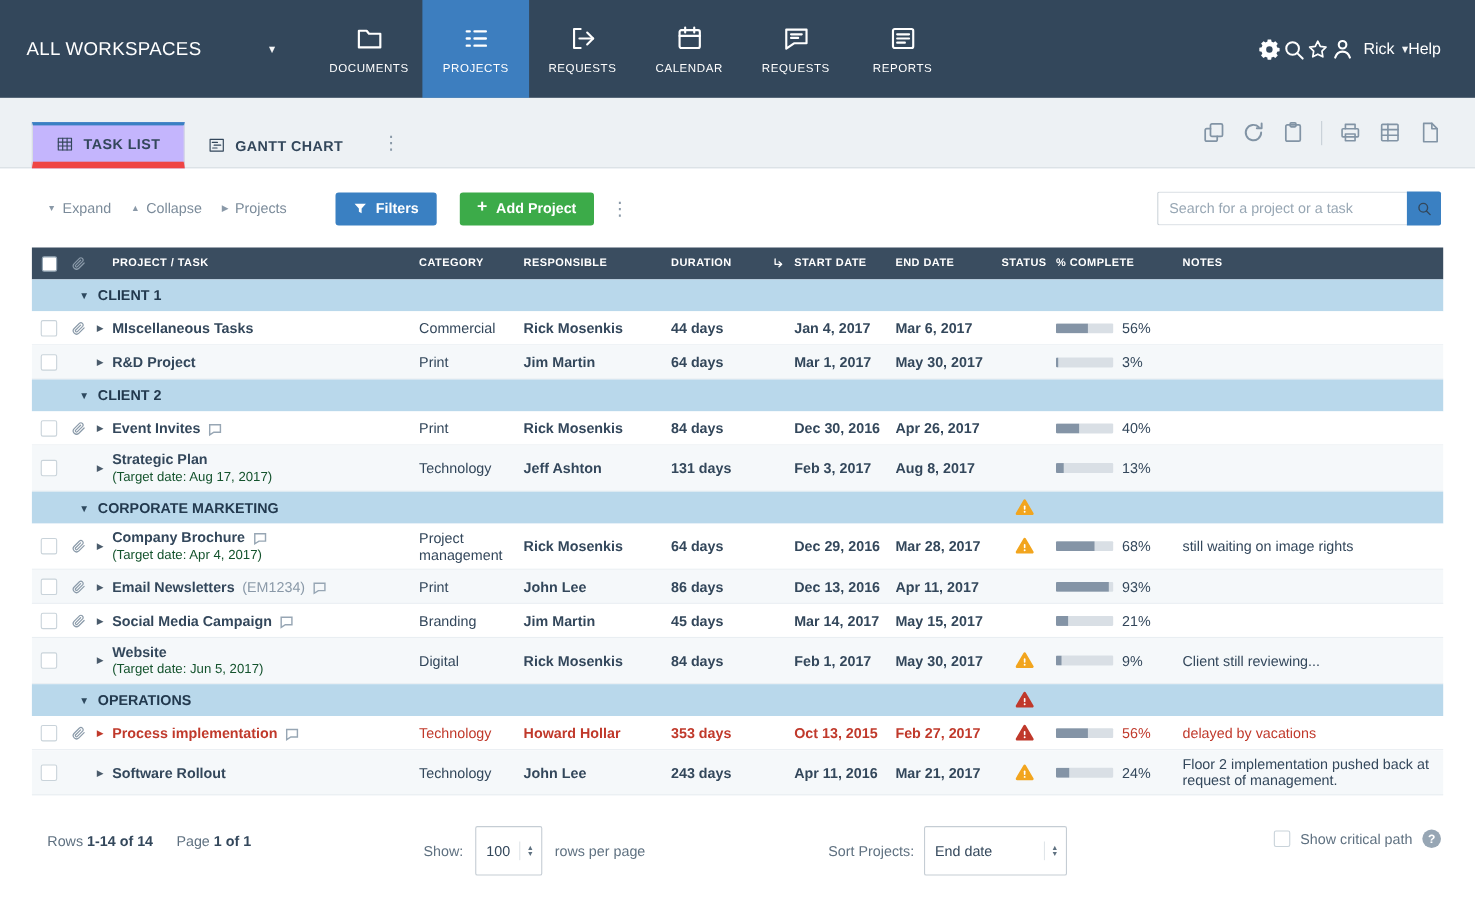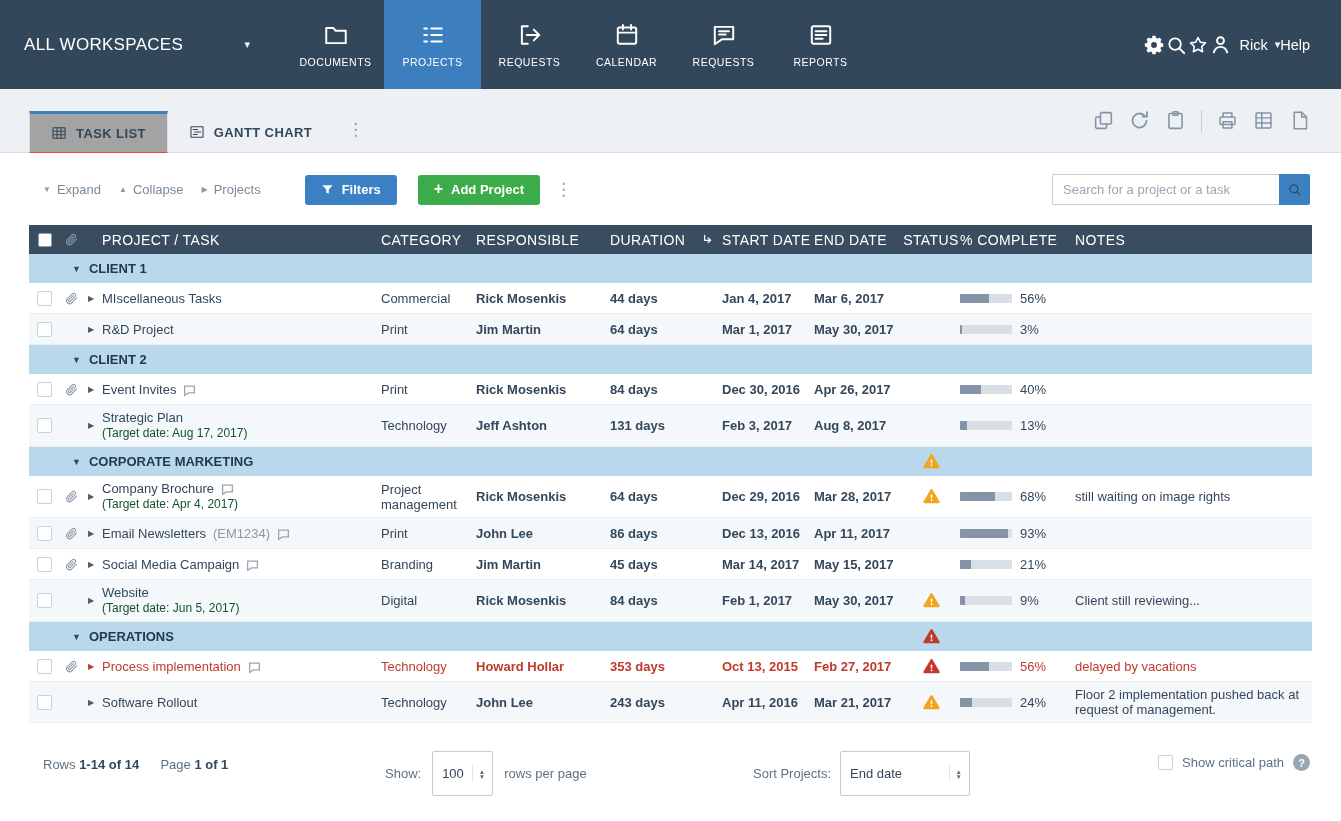--- a/index.html
+++ b/index.html
@@ -22,21 +22,21 @@
   .nrbtn svg{width:22px;height:22px}
   .usermenu{display:flex;align-items:center;gap:7px;cursor:pointer;font-size:14.5px}
   .usermenu .nrbtn svg{width:23px;height:23px}
   .helplink{font-size:14.5px;cursor:pointer}
 
   
   .tabstrip{height:64px;background:#edf1f4;border-bottom:1px solid #d8dee3;display:flex;align-items:flex-end;padding-left:29px;position:relative}
   .tabs{display:flex;align-items:flex-end}
   .tab{height:42px;display:flex;align-items:center;gap:9px;padding:0 21px;font-size:13px;font-weight:700;color:#33475b;letter-spacing:.4px;cursor:pointer;margin-bottom:-1px}
   .tab svg{width:16px;height:16px}
-  .tab.active{background:#a3a3a3;border:1px solid #d8dee3;border-top:3px solid var(--accent,#3a80c2);border-bottom:1px solid #ef4444}
+  .tab.active{background:#c4b5fd;border:1px solid #d8dee3;border-top:3px solid var(--accent,#3a80c2);border-bottom:6px solid #ef4444}
   .tabdots{color:#8a99a8;font-size:17px;margin:0 0 12px 14px;cursor:pointer}
   .docicons{position:absolute;right:31px;top:50%;transform:translateY(-50%);display:flex;align-items:center;gap:15px;color:#8294a5}
   .docicons span{cursor:pointer}
   .docicons svg{width:21px;height:21px}
   .vsep{width:1px;height:22px;background:#c6cfd6}
 
   
   .toolbar{display:flex;align-items:center;padding:21px 31px 0 43px}
   .tcontrol{font-size:13px;color:var(--muted,#7b8b9a);display:flex;align-items:center;gap:6px;margin-right:18px;cursor:pointer}
   .tcontrol .tri{font-size:8px;color:#8a99a8}
@@ -52,40 +52,40 @@
   .searchbtn svg{width:15px;height:15px}
 
   
   .table{margin:20px 29px 0;font-size:13px}
   .trow{display:grid;grid-template-columns:31px 23px 16px 279px 95px 134px 88px 24px 92px 94px 52px 115px 1fr}
   .col-cb{grid-column:1/2}.col-clip{grid-column:2/3}.col-exp{grid-column:3/4}.col-name{grid-column:4/5}
   .col-cat{grid-column:5/6}.col-resp{grid-column:6/7}.col-dur{grid-column:7/8}.col-ind{grid-column:8/9}
   .col-start{grid-column:9/10}.col-end{grid-column:10/11}.col-status{grid-column:11/12}.col-comp{grid-column:12/13}
   .col-notes{grid-column:13/14}.col-gname{grid-column:2/11}
   .thead{background:var(--header-bg,#3a4d60);height:29px;color:#fff}
-  .hc{display:flex;align-items:center;font-size:14px;font-weight:400;letter-spacing:.4px;padding-left:3px}
+  .hc{display:flex;align-items:center;font-size:10px;font-weight:700;letter-spacing:.4px;padding-left:3px}
   .hc.col-cb,.hc.col-clip,.hc.col-ind,.hc.col-status{justify-content:center;padding-left:0}
   .hcbx{width:14px;height:14px;border:1px solid #8fa1b0;border-radius:2px;background:#fff;cursor:pointer}
   .hico svg{width:13px;height:13px}
   .group-row{background:var(--group-bg,#b9d8eb);height:29px}
   .col-gname{display:flex;align-items:center;gap:8px;padding-left:12px}
   .gtri{font-size:9px;color:#2f4a60;cursor:pointer}
   .glabel{font-weight:700;color:#22394e;font-size:13px}
   .task-row{min-height:31px;border-bottom:1px solid #e9eef2;background:#fff}
   .task-row.alt{background:#f5f8fa}
   .task-row.critical{color:var(--critical,#c0392b)}
   .cell{display:flex;align-items:center;padding:5px 6px 5px 3px;line-height:15px}
   .cell.col-cb,.cell.col-clip,.cell.col-exp,.cell.col-status{justify-content:center;padding:0}
   .cbx{width:15px;height:15px;border:1px solid #c9d3da;border-radius:2px;background:#fff;cursor:pointer}
   .col-clip{color:#8a9aa9}
   .rtri{font-size:8px;color:#4a5b6b;cursor:pointer}
   .critical .rtri{color:var(--critical,#c0392b)}
   .name-cell{flex-direction:column;align-items:flex-start;justify-content:center;gap:1px}
   .nline{display:flex;align-items:center;gap:7px}
-  .task-name{font-weight:400;cursor:pointer}
+  .task-name{font-weight:700;cursor:pointer}
   .code{color:#8a99a8}
   .cmt{color:#97a6b4;cursor:pointer}
   .cmt svg{width:13px;height:13px;margin-top:2px}
   .target{font-size:12px;color:#14532d}
   .b{font-weight:700}
   .prog-track{width:52px;height:9px;background:#d9dfe5;border-radius:1px;overflow:hidden;flex:none}
   .prog-fill{display:block;height:100%;background:#8494a6}
   .pct{font-weight:400;margin-left:8px}
 
   

